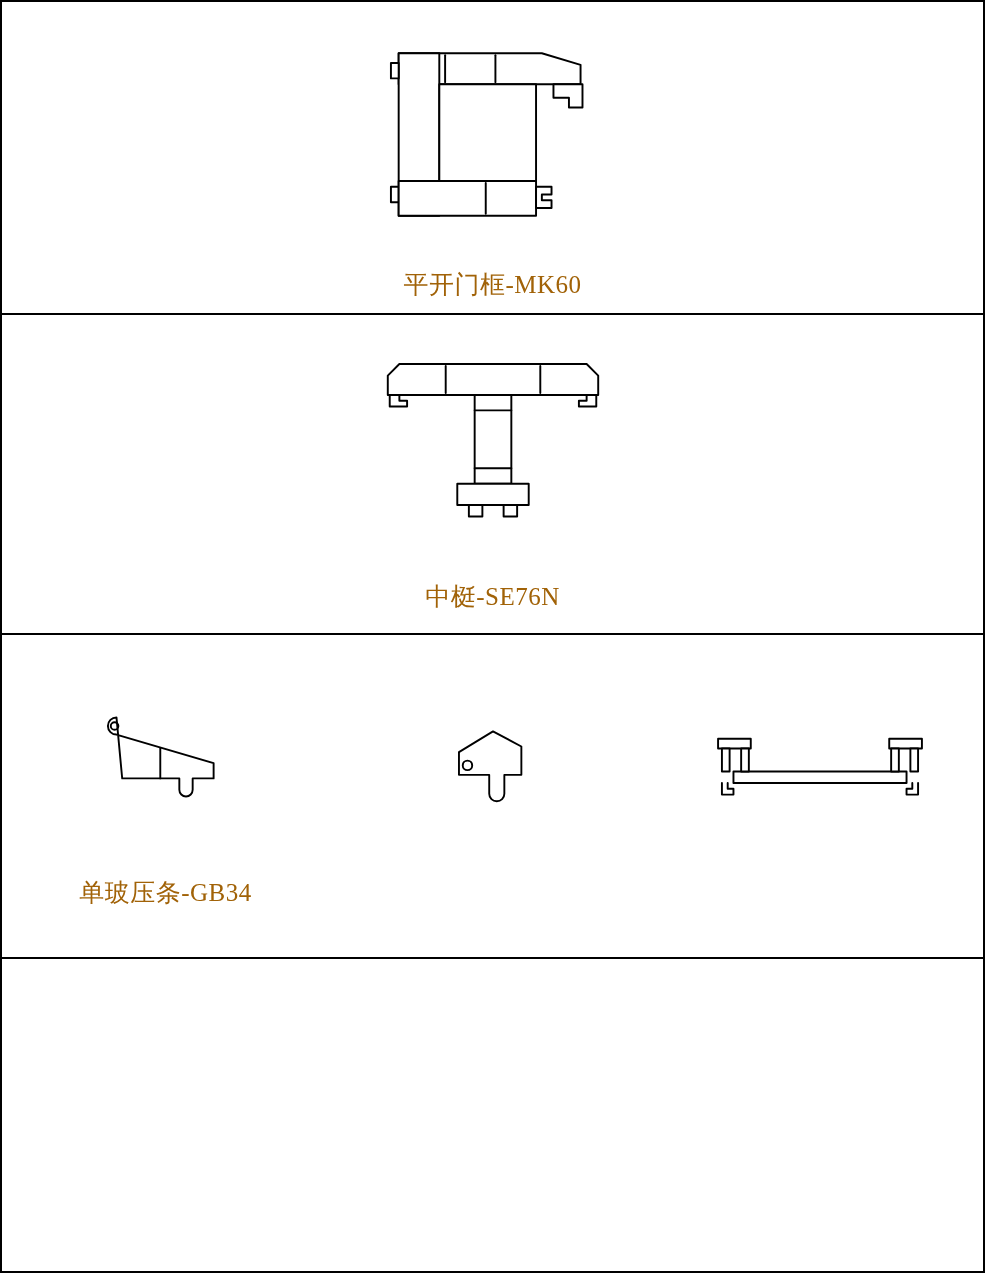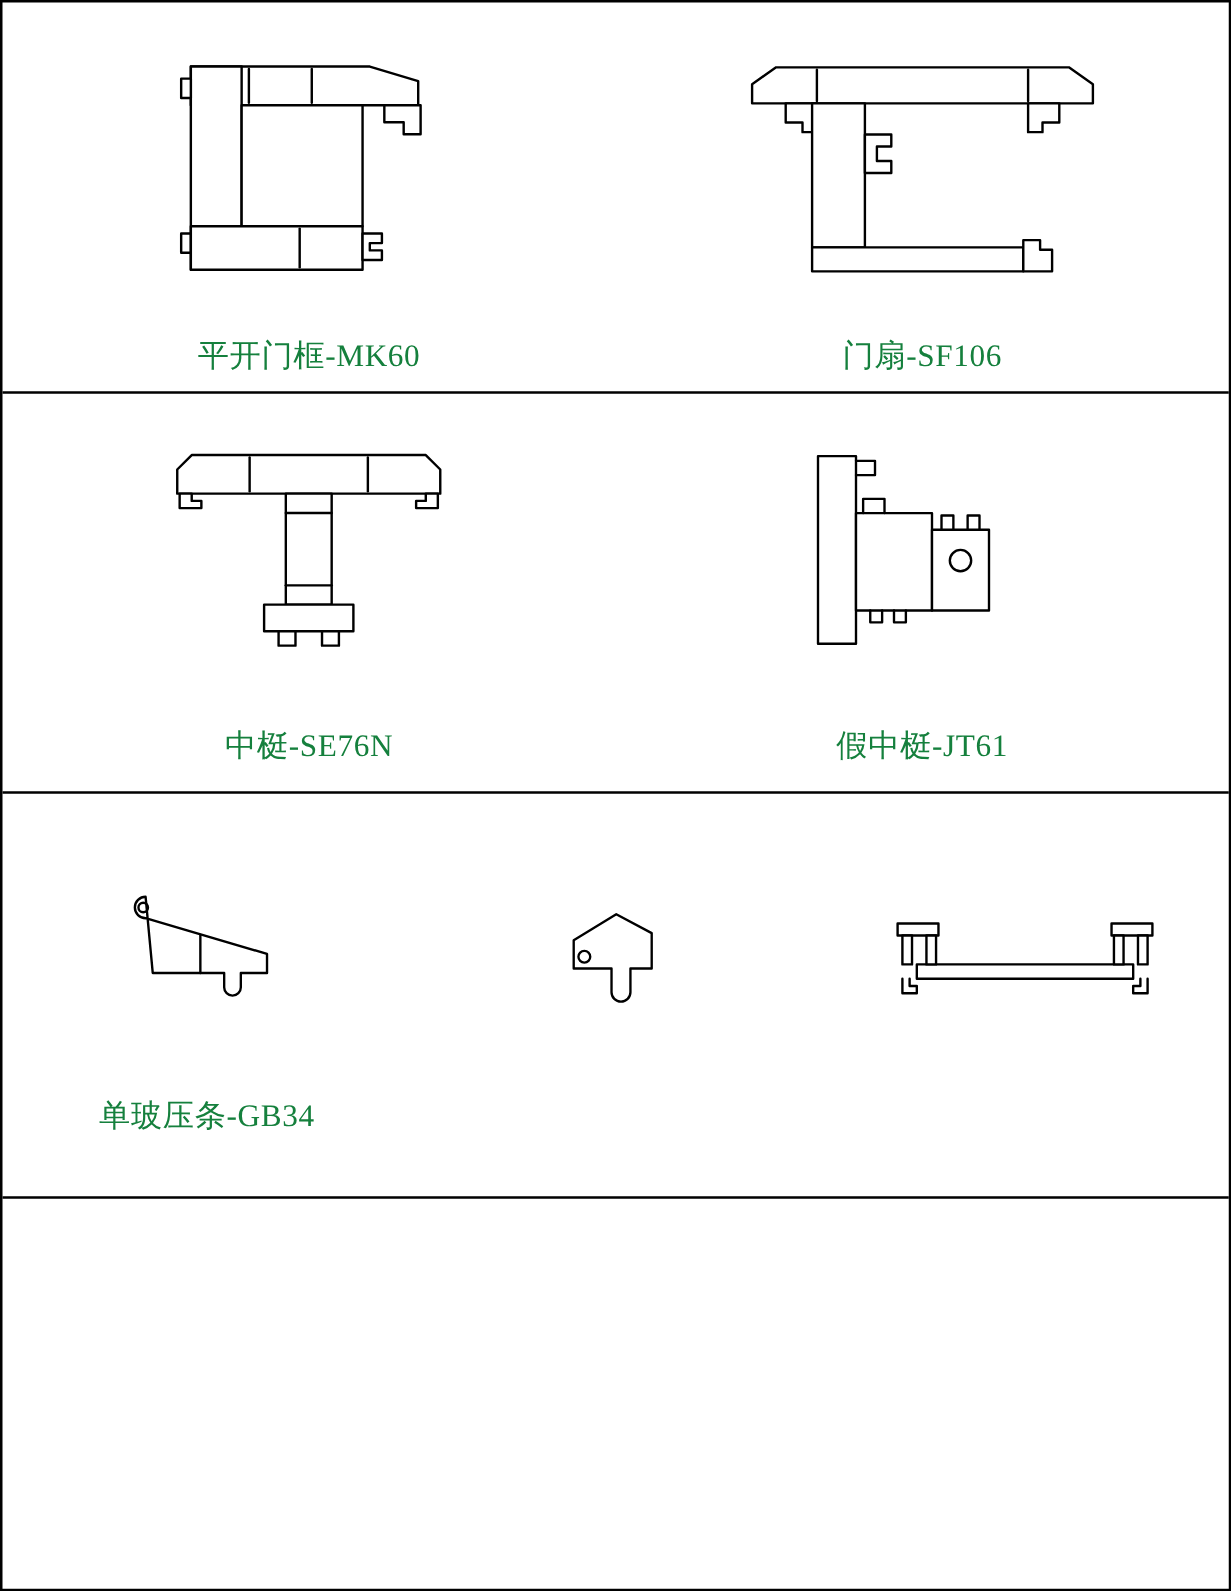--- a/index.html
+++ b/index.html
@@ -19,21 +19,21 @@
     align-items:center;justify-content:flex-end;
   }
   .row-1 .cell{padding-bottom:12px;}
   .row-2 .cell{padding-bottom:20px;}
   .row-3 .cell{padding-bottom:48px;}
   .drawing{
     flex:1;width:100%;display:flex;
     align-items:center;justify-content:center;
   }
   .label{
-    font-size:25px;color:#15803d;white-space:nowrap;letter-spacing:0.5px;
+    font-size:25px;color:#a16207;white-space:nowrap;letter-spacing:0.5px;
   }
   svg{display:block;}
   .s{fill:#ffffff;stroke:#000000;stroke-width:2;stroke-linejoin:round;stroke-linecap:round;}
   .o{fill:none;stroke:#000000;stroke-width:2;stroke-linejoin:round;stroke-linecap:round;}
 </style>
 </head>
 <body>
 
 <div class="page">
 
@@ -55,40 +55,20 @@
           <g class="o">
             <line x1="58" y1="10" x2="58" y2="38"></line>
             <line x1="110" y1="10" x2="110" y2="38"></line>
             <line x1="100" y1="142" x2="100" y2="174"></line>
           </g>
         </svg>
       </div>
       <div class="label">平开门框-MK60</div>
     </div>
 
-    <div class="cell">
-      <div class="drawing">
-        <svg width="288" height="180" viewBox="0 0 300 185">
-          <g class="s">
-            <path d="M28 8 H272 L292 22 V38 H8 V22 Z"></path>
-            <path d="M36 38 v16 h14 v8 h12 v-24 z"></path>
-            <path d="M264 38 v16 h-14 v8 h-12 v-24 z"></path>
-            <rect x="58" y="38" width="44" height="120"></rect>
-            <path d="M102 64 h22 v10 h-12 v12 h12 v10 h-22 z"></path>
-            <rect x="58" y="158" width="176" height="20"></rect>
-            <path d="M234 152 h14 v8 h10 v18 h-24 z"></path>
-          </g>
-          <g class="o">
-            <line x1="62" y1="10" x2="62" y2="36"></line>
-            <line x1="238" y1="10" x2="238" y2="36"></line>
-          </g>
-        </svg>
-      </div>
-      <div class="label">门扇-SF106</div>
-    </div>
 
 
   </div>
 
   <div class="row row-2">
 
     <div class="cell">
       <div class="drawing">
         <svg width="222" height="184" viewBox="0 0 230 190">
           <g class="s">
@@ -104,41 +84,20 @@
             <line x1="96" y1="56" x2="134" y2="56"></line>
             <line x1="96" y1="116" x2="134" y2="116"></line>
             <path d="M90 154 v12 h14 v-12"></path>
             <path d="M126 154 v12 h14 v-12"></path>
           </g>
         </svg>
       </div>
       <div class="label">中梃-SE76N</div>
     </div>
 
-    <div class="cell">
-      <div class="drawing">
-        <svg width="190" height="188" viewBox="0 0 200 195">
-          <g class="s">
-            <rect x="12" y="10" width="32" height="158"></rect>
-            <rect x="44" y="58" width="64" height="82"></rect>
-            <rect x="108" y="72" width="48" height="68"></rect>
-            <rect x="116" y="60" width="10" height="12"></rect>
-            <rect x="138" y="60" width="10" height="12"></rect>
-            <circle cx="132" cy="98" r="9"></circle>
-          </g>
-          <g class="o">
-            <path d="M44 14 h16 v12 h-16"></path>
-            <path d="M50 58 v-12 h18 v12"></path>
-            <path d="M56 140 v10 h10 v-10"></path>
-            <path d="M76 140 v10 h10 v-10"></path>
-          </g>
-        </svg>
-      </div>
-      <div class="label">假中梃-JT61</div>
-    </div>
 
 
   </div>
 
   <div class="row row-3">
 
     <div class="cell">
       <div class="drawing">
         <svg width="134" height="100" viewBox="0 0 140 105">
           <g class="s">

